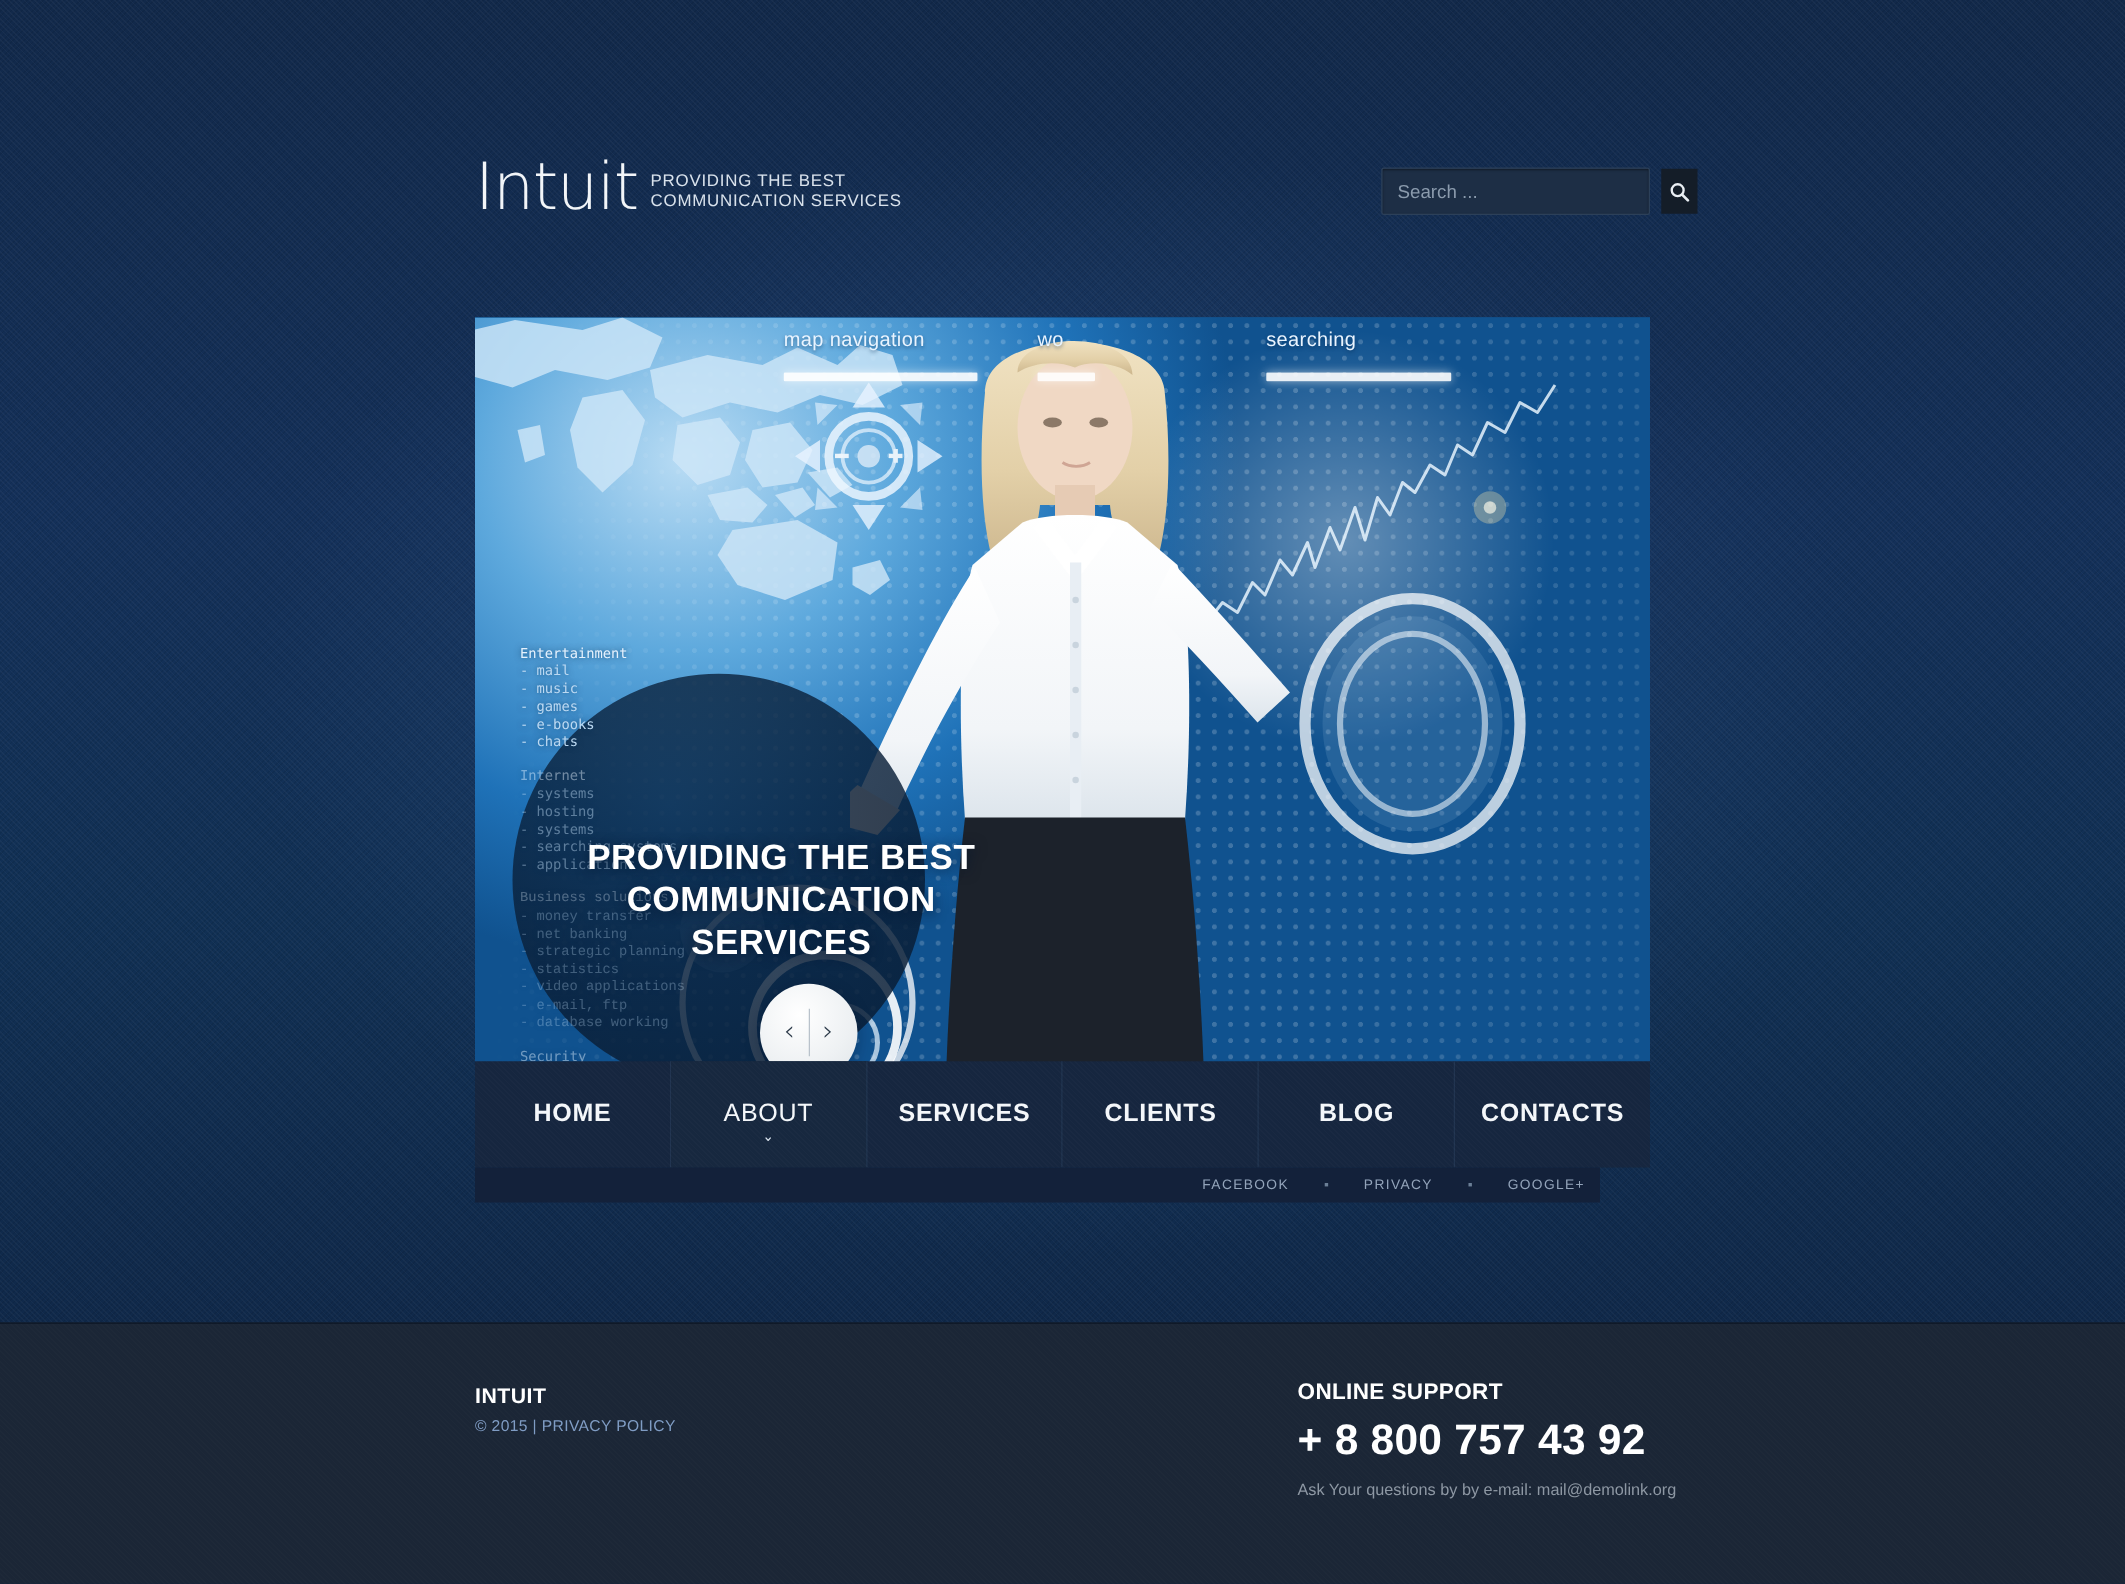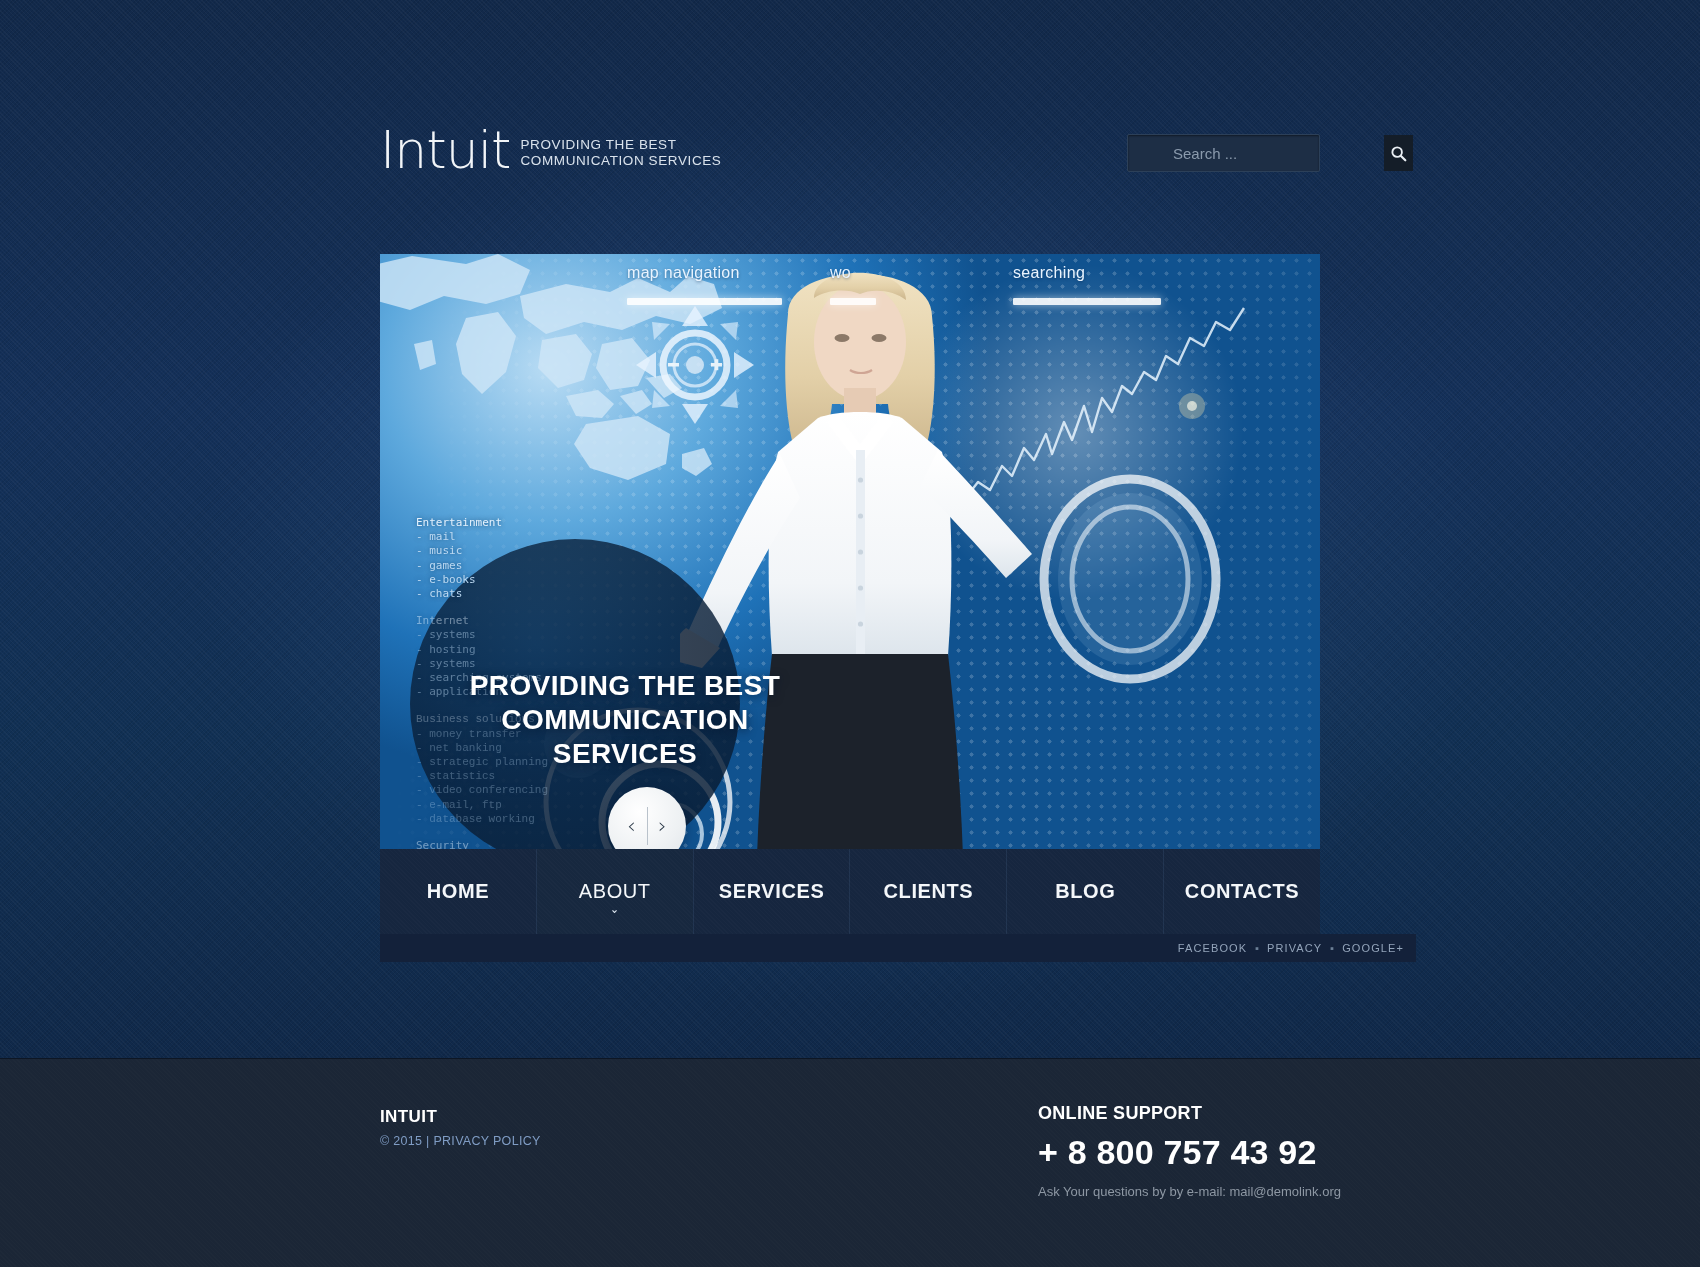--- a/index.html
+++ b/index.html
@@ -34,25 +34,24 @@
     letter-spacing:-1px;
   }
   .tagline{
     margin-left:10px;margin-bottom:7px;
     color:#d9e2ec;font-size:13.5px;line-height:16px;letter-spacing:.6px;
     font-family:"Liberation Sans", sans-serif;
   }
   .tagline span{display:block;}
 
   .search{
-    position:absolute;right:0;top:10px;width:193px;height:38px;
+    position:absolute;right:0;top:10px;width:215px;height:38px;
     background:#1d2e45;border:1px solid #2c4059;box-sizing:border-box;
     display:flex;align-items:stretch;border-radius:2px;
     box-shadow:inset 0 1px 2px rgba(0,0,0,.45);
-    padding-left:33px;
   }
   .search input{
     flex:1;background:transparent;border:0;outline:none;
     color:#c8d4e0;font-size:15px;padding:0 12px;
     font-family:"Liberation Sans", sans-serif;
   }
   .search input::placeholder{color:#8b9bad;}
   .search-btn{
     width:38px;background:#141d28;border:0;cursor:pointer;
     display:flex;align-items:center;justify-content:center;
@@ -159,23 +158,23 @@
     font-stretch:condensed;
   }
   .nav-item:last-child{border-right:0;}
   .nav-item.active{font-weight:normal;background:#17283f;}
   .nav-chev{
     position:absolute;bottom:18px;font-size:12px;color:#dfe8f2;font-weight:normal;
     font-family:"DejaVu Sans", sans-serif;
   }
 
   .socialbar{
-    position:absolute;left:380px;top:934px;width:1036px;height:28px;
+    position:absolute;left:380px;top:934px;width:900px;height:28px;
     background:#13213a;display:flex;align-items:center;justify-content:flex-end;
-    padding-right:12px;box-sizing:border-box;
+    padding-right:12px;box-sizing:border-box;gap:20px;
   }
   .socialbar a{
     color:#93a4ba;font-size:11px;letter-spacing:1.1px;text-decoration:none;cursor:pointer;
   }
   .socialbar .sdot{color:#6b7f96;font-size:11px;margin:0 8px;}
 
   
   .footer{
     position:absolute;left:0;top:1058px;width:1700px;height:209px;
     background:#1b2636;border-top:1px solid #0d1624;
@@ -354,21 +353,21 @@
         <div class="it fade1">- systems</div>
         <div class="it fade1">- hosting</div>
         <div class="it fade1">- systems</div>
         <div class="it fade1">- searching systems</div>
         <div class="it fade1">- applications</div>
         <div class="grp fade2">Business solutions</div>
         <div class="it fade2">- money transfer</div>
         <div class="it fade2">- net banking</div>
         <div class="it fade2">- strategic planning</div>
         <div class="it fade2">- statistics</div>
-        <div class="it fade2">- video conferencing</div>
+        <div class="it fade2">- video applications</div>
         <div class="it fade2">- e-mail, ftp</div>
         <div class="it fade2">- database working</div>
         <div class="grp fade1">Security</div>
         <div class="it fade1">- vpn</div>
       </div>
 
     <div class="hero-caption">
       <span>PROVIDING THE BEST</span><br>
       <span>COMMUNICATION</span><br>
       <span>SERVICES</span>

